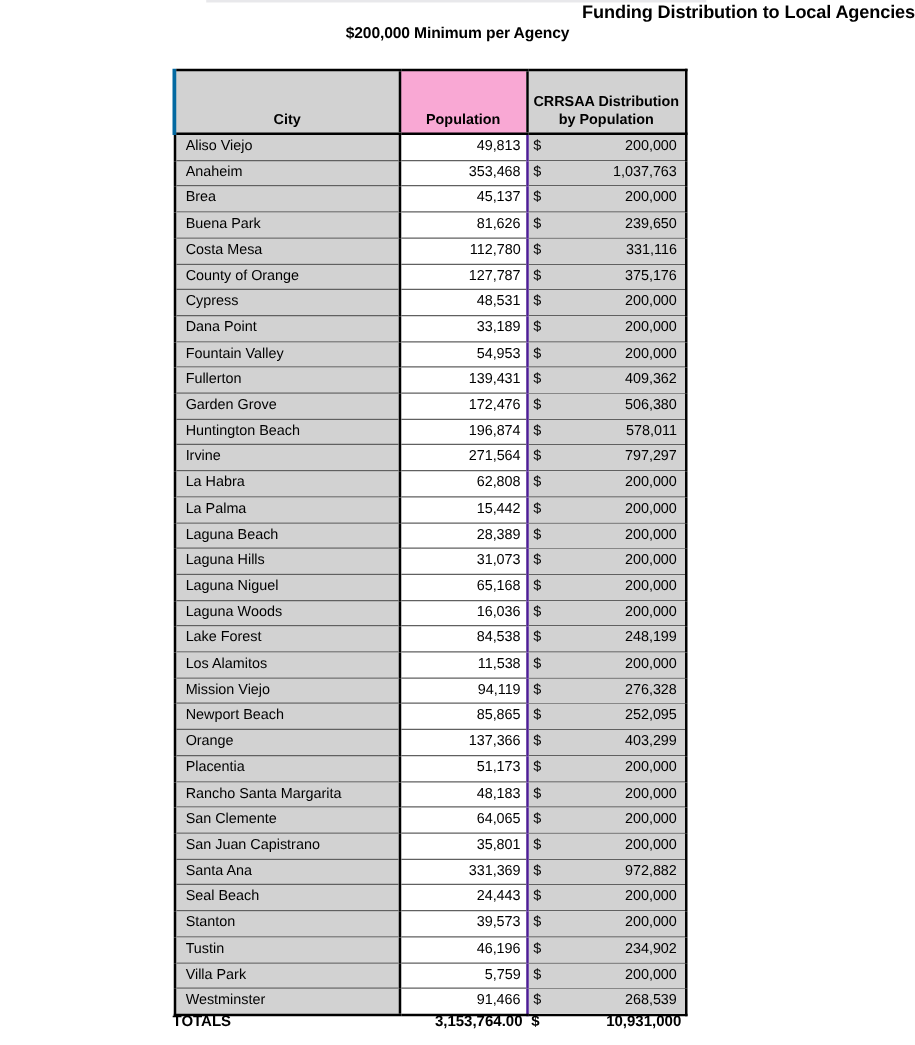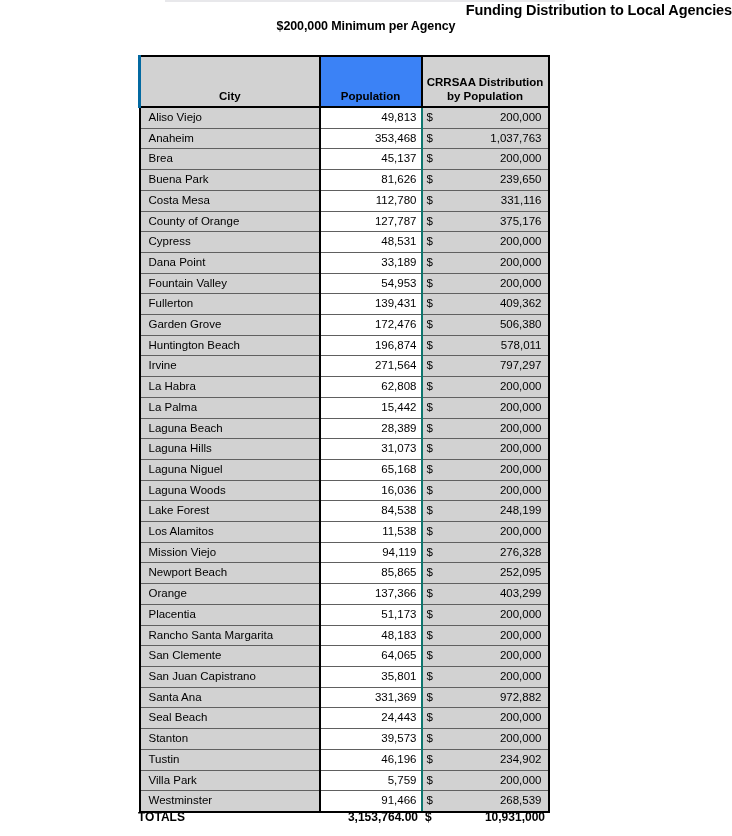--- a/index.html
+++ b/index.html
@@ -75,21 +75,21 @@
     text-align: center;
     border-bottom: 2px solid #000000;
     border-top: 2px solid #000000;
     margin-left: 47px;
   }
   .fund-table thead th.h-city {
     padding-bottom: 3px;
     border-left: 3px solid #0369a1;
   }
   .fund-table thead th.h-pop {
-    background: #3b82f6;
+    background: #f9a8d4;
     padding-bottom: 3px;
     border-left: 2px solid #000000;
   }
   .fund-table thead th.h-dist {
     padding-bottom: 3px;
     border-left: 2px solid #000000;
     border-right: 2px solid #000000;
   }
 
   
@@ -98,21 +98,21 @@
     padding-left: 8px;
     border-left: 2px solid #000000;
     border-top: none;
     border-bottom: 1px solid #606060;
   }
   td.pop {
     background: #ffffff;
     text-align: right;
     padding-right: 4px;
     border-left: 2px solid #000000;
-    border-right: 2px solid #0f766e;
+    border-right: 2px solid #4c1d95;
     border-top: none;
     border-bottom: 1px solid #606060;
   }
   td.dist {
     text-align: right;
     padding-right: 6px;
     border-left: none;
     border-right: 2px solid #000000;
     border-top: none;
     border-bottom: 1px solid #606060;

